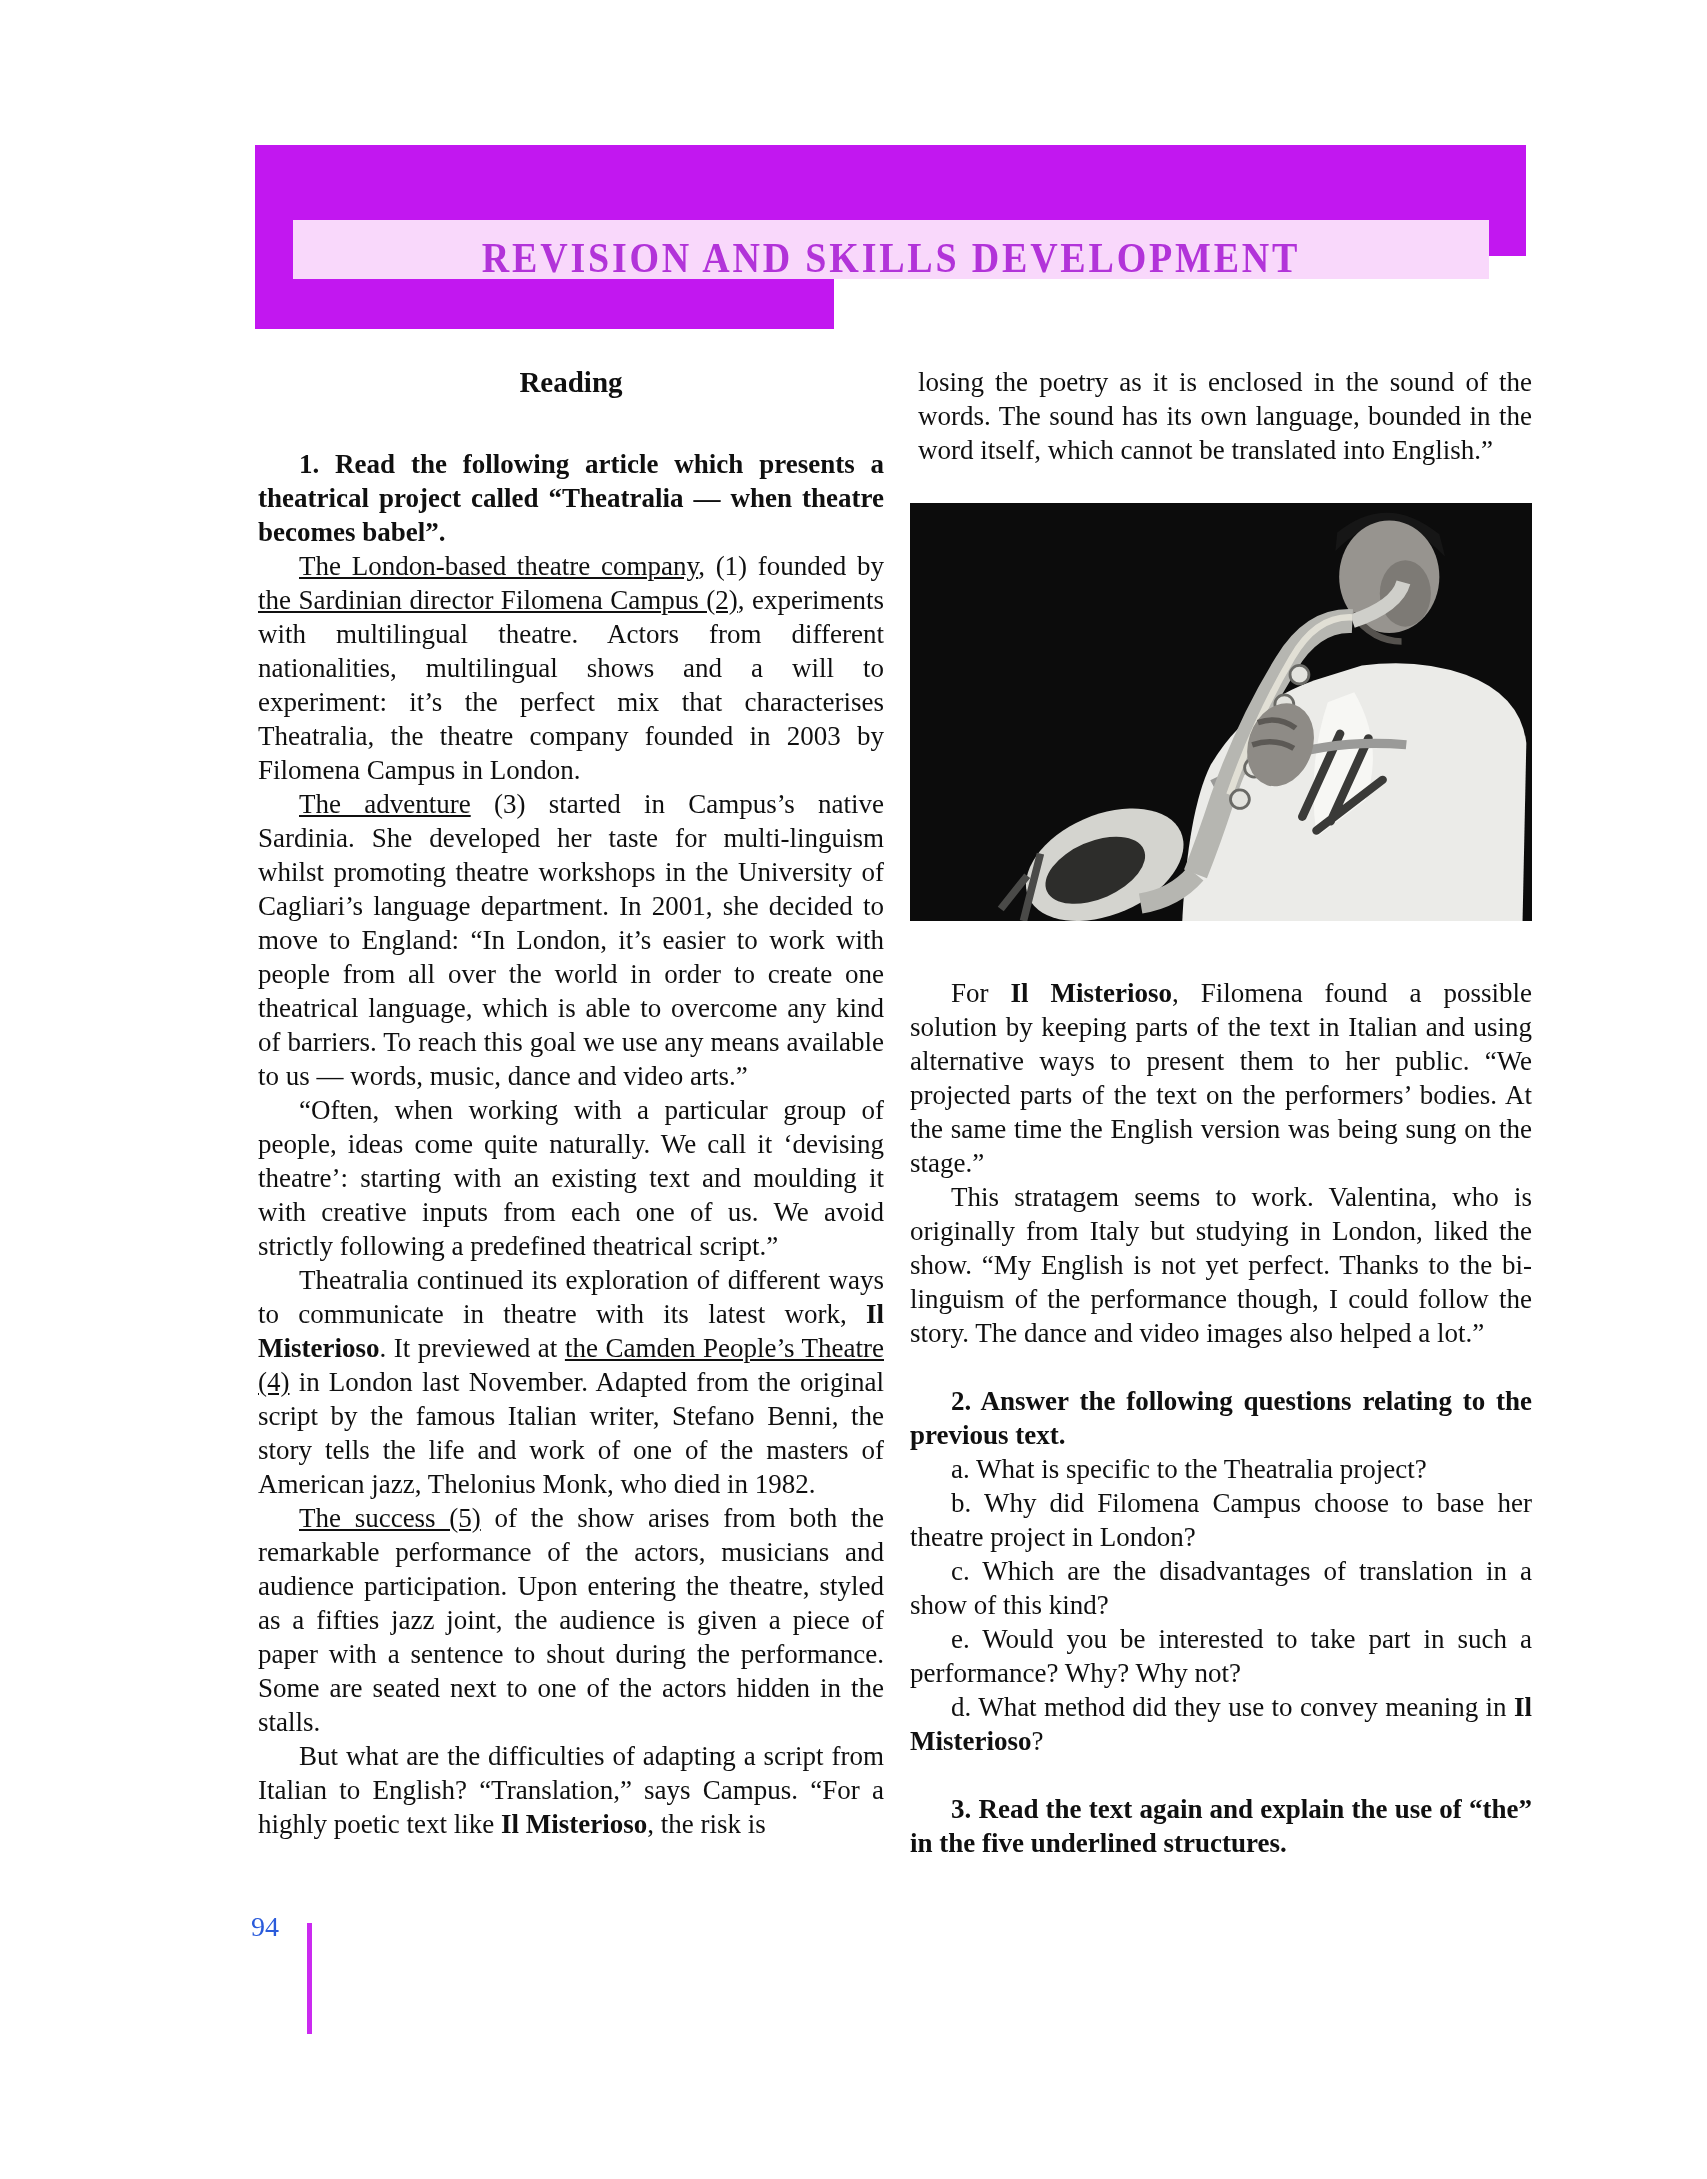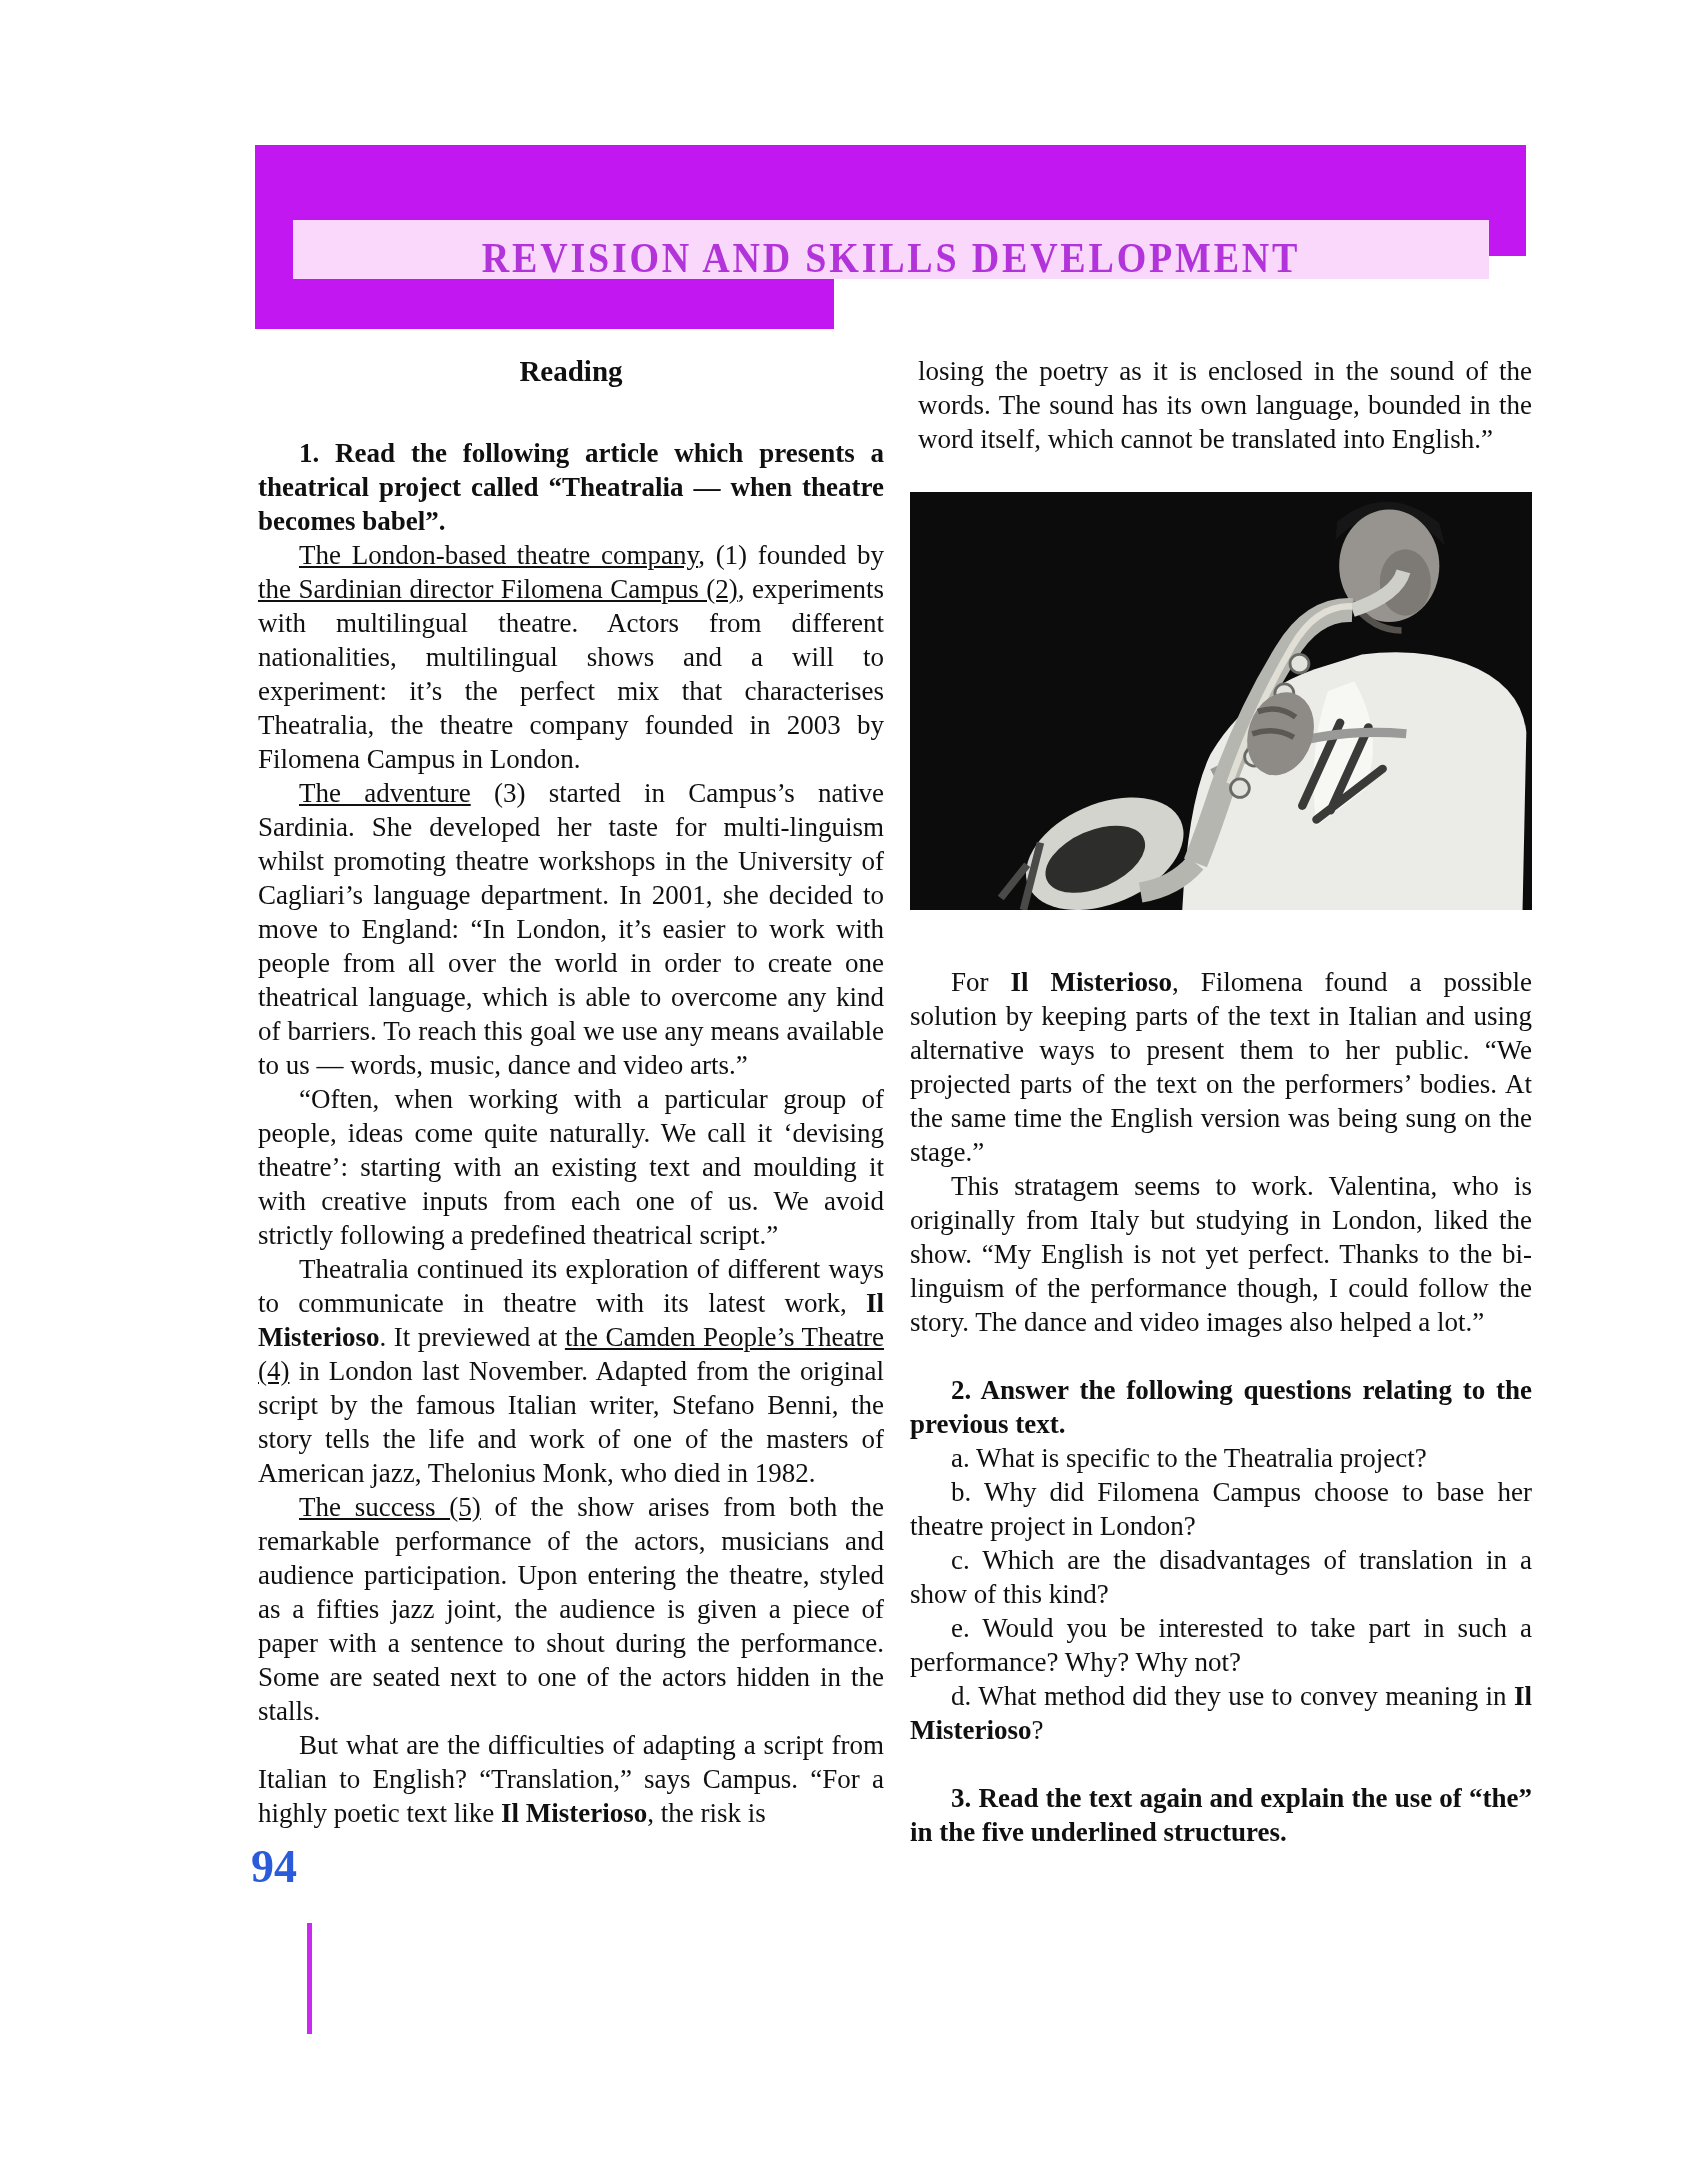--- a/index.html
+++ b/index.html
@@ -17,34 +17,34 @@
   .banner{position:absolute;left:255px;top:145px;width:1271px;height:111px;background:var(--mag);}
   .banner-tail{position:absolute;left:255px;top:145px;width:579px;height:184px;background:var(--mag);}
   .title-bar{
     position:absolute;left:293px;top:220px;width:1196px;height:59px;background:var(--pink);
     display:flex;align-items:flex-end;justify-content:center;
   }
   .title{
     font-weight:bold;font-size:38px;letter-spacing:2.8px;color:var(--title);
     white-space:nowrap;transform:scaleY(1.12);
   }
-  .col{position:absolute;top:354px;font-size:27px;line-height:34px;text-align:justify;}
+  .col{position:absolute;top:365px;font-size:27px;line-height:34px;text-align:justify;}
   .col-left{left:258px;width:626px;}
   .col-right{left:910px;width:622px;}
   .reading{font-size:29px;font-weight:bold;text-align:center;margin:0 0 48px 0;}
   .para{margin:0;text-indent:41px;}
   .para.noindent{text-indent:0;margin-left:8px;}
   .para.b{font-weight:bold;}
   .para.alright{text-align:right;text-indent:0;}
   .para.sp{margin-top:34px;}
   .run-b{font-weight:bold;}
   .run-u{text-decoration:underline;}
   .photo{width:622px;height:418px;margin:36px 0 55px 0;}
   .photo svg{display:block;width:100%;height:100%;}
-  .pagenum{position:absolute;left:251px;top:1840px;font-size:46px;font-weight:bold;color:var(--blue);}
+  .pagenum{position:absolute;left:251px;top:1911px;font-size:28px;font-weight:normal;color:var(--blue);}
   .footer-rule{position:absolute;left:307px;top:1923px;width:4.6px;height:111px;background:var(--rule);}
 </style>
 </head>
 <body>
 
 <div class="page">
 
   <div class="banner"></div>
   <div class="banner-tail"></div>
   <div class="title-bar">

